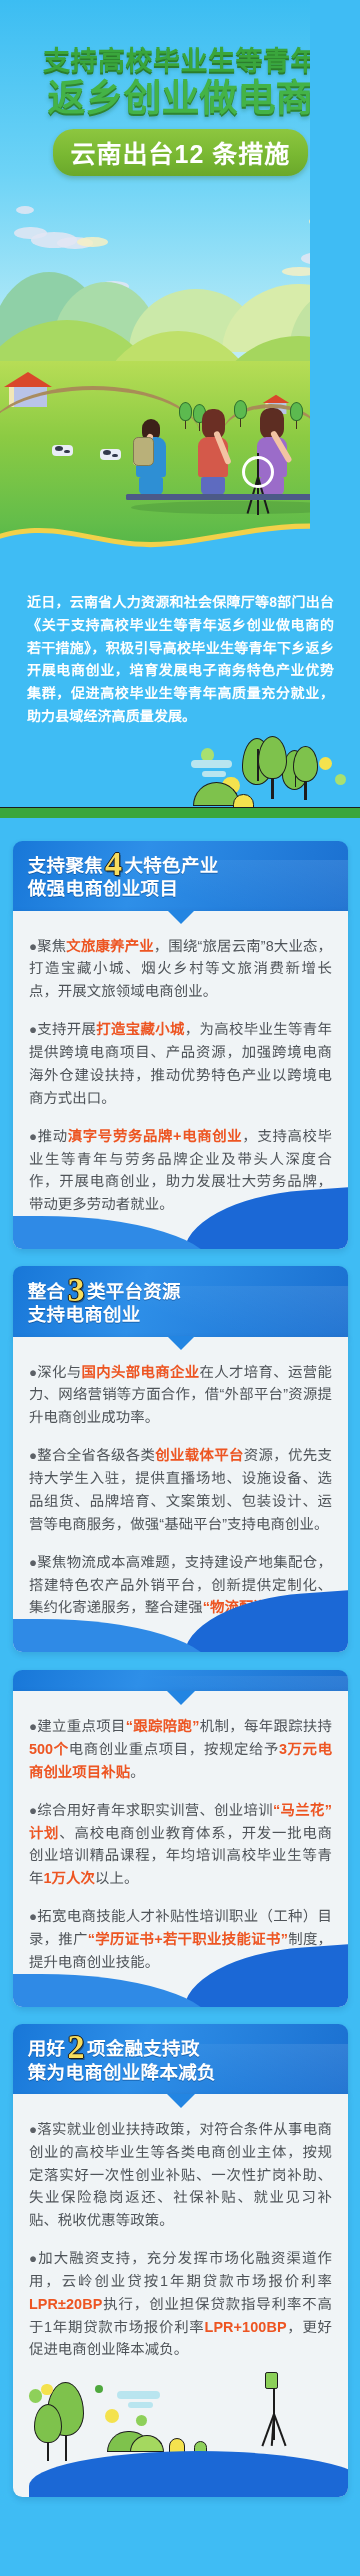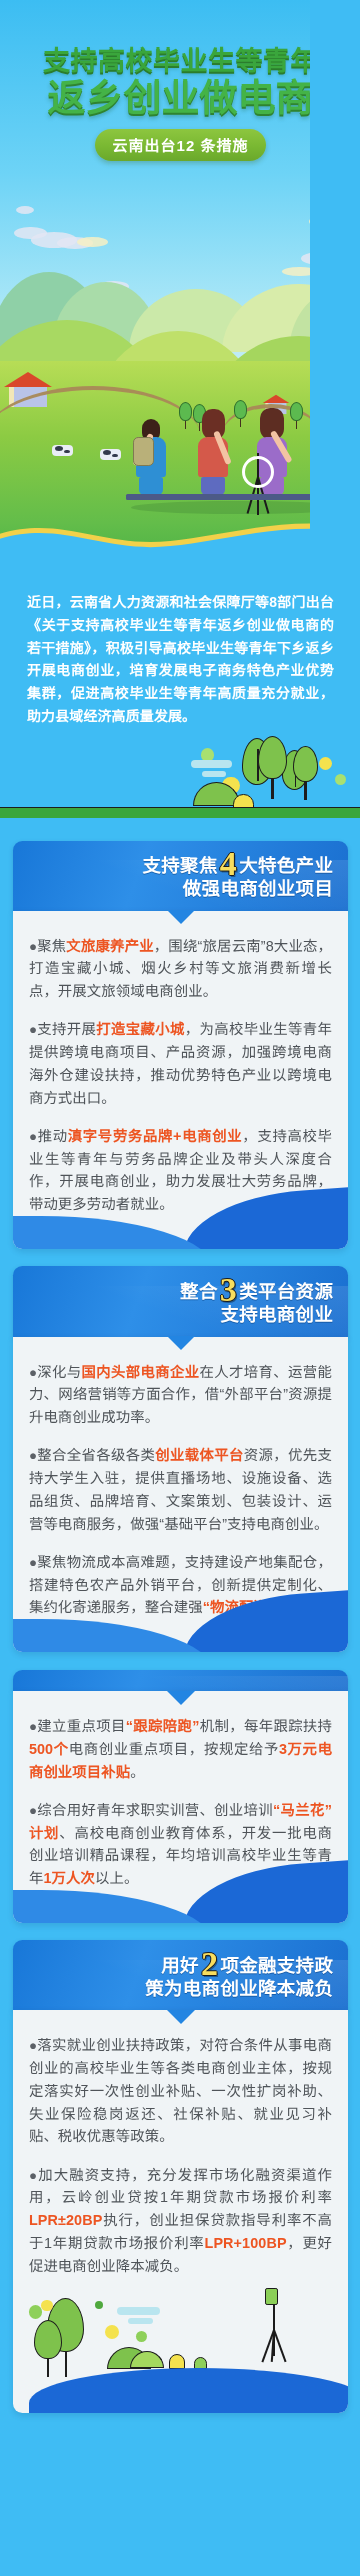--- a/index.html
+++ b/index.html
@@ -48,21 +48,21 @@
     line-height: 1.1;
     margin-top: 2.1px;
   }
   .title-pill {
     display: inline-block;
     margin-top: 9.3px;
     padding: 4.6px 17.5px 6.2px;
     border-radius: 20.6px;
     background: linear-gradient(180deg,#8dc63f 0%, #79b832 55%, #6aa82b 100%);
     color: #ffffff;
-    font-size: 15px;
+    font-size: 25px;
     font-weight: 900;
     letter-spacing: 1px;
     box-shadow: 0 2.6px 5.2px rgba(50,90,20,.28);
   }
 
   
   .cloud { position: absolute; background: #cfd3e8; border-radius: 50%; opacity:.85; z-index:2;}
   .cloud.y { background: #f6f0c4; }
   .cloud.w { background: #e3e6f3; }
 
@@ -161,21 +161,21 @@
   .cartoon-tree .ct-trunk{width:2.1px;height:20.6px;background:#1d1d1d;margin:0 auto;}
 
   
   .section { position: relative; margin: 0 13.4px 17.5px 13.4px; z-index: 5; }
 
   .sec-head {
     position: relative;
     background: linear-gradient(110deg,#1877d8 0%, #2e8fe8 38%, #1a6fd0 100%);
     border-radius: 9.3px 9.3px 0 0;
     padding: 11.3px 14.4px 10.3px 14.4px;
-    text-align: right;
+    text-align: left;
     box-shadow: 0 2.1px 5.2px rgba(0,40,90,.18);
     overflow: visible;
   }
   .sec-head:after {
     content:"";
     position:absolute; left:50%; bottom:-13.4px; transform:translateX(-50%);
     width:0;height:0;
     border-left:14.4px solid transparent; border-right:14.4px solid transparent;
     border-top:14px solid #2385e2;
     z-index: 6;
@@ -432,20 +432,21 @@
       </div>
     </div>
 
     <div class="section">
       <div class="sec-head">
         <div class="swoosh"></div>
       </div>
       <div class="sec-body">
         <div class="bullet"><span class="dotmark">●</span><span>建立重点项目</span><span class="hl">“跟踪陪跑”</span><span>机制，每年跟踪扶持</span><span class="hl">500个</span><span>电商创业重点项目，按规定给予</span><span class="hl">3万元电商创业项目补贴</span><span>。</span></div>
         <div class="bullet"><span class="dotmark">●</span><span>综合用好青年求职实训营、创业培训</span><span class="hl">“马兰花”计划</span><span>、高校电商创业教育体系，开发一批电商创业培训精品课程，年均培训高校毕业生等青年</span><span class="hl">1万人次</span><span>以上。</span></div>
+        <div class="bullet"><span class="dotmark">●</span><span>拓宽电商技能人才补贴性培训职业（工种）目录，推广</span><span class="hl">“学历证书+若干职业技能证书”</span><span>制度，提升电商创业技能。</span></div>
         <div class="corner-wave"></div>
         <div class="corner-wave2"></div>
       </div>
     </div>
 
     <div class="section">
       <div class="sec-head">
         <div class="swoosh"></div>
         <div class="sec-title">
           <span>用好</span><span class="big-num">2</span><span>项金融支持政</span>

